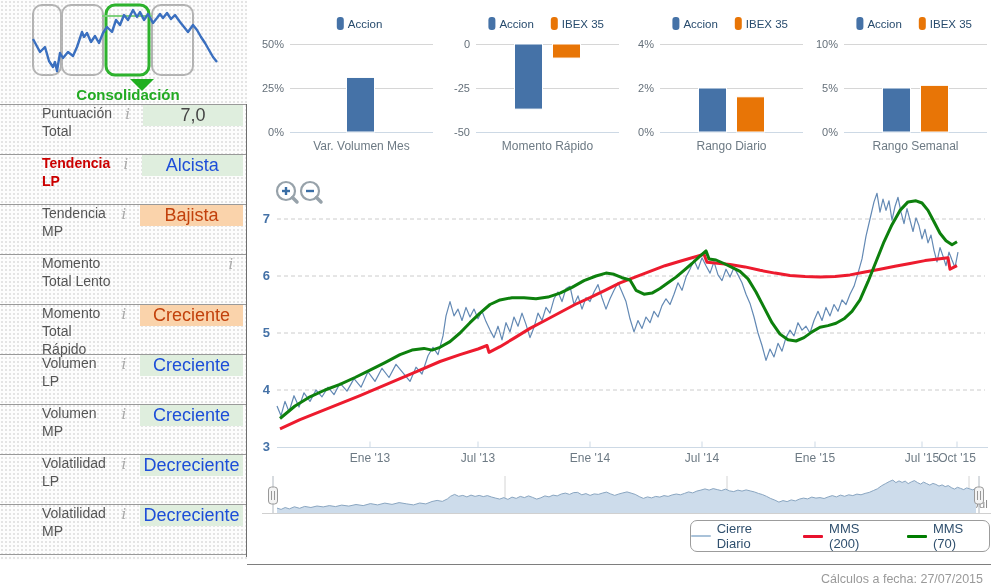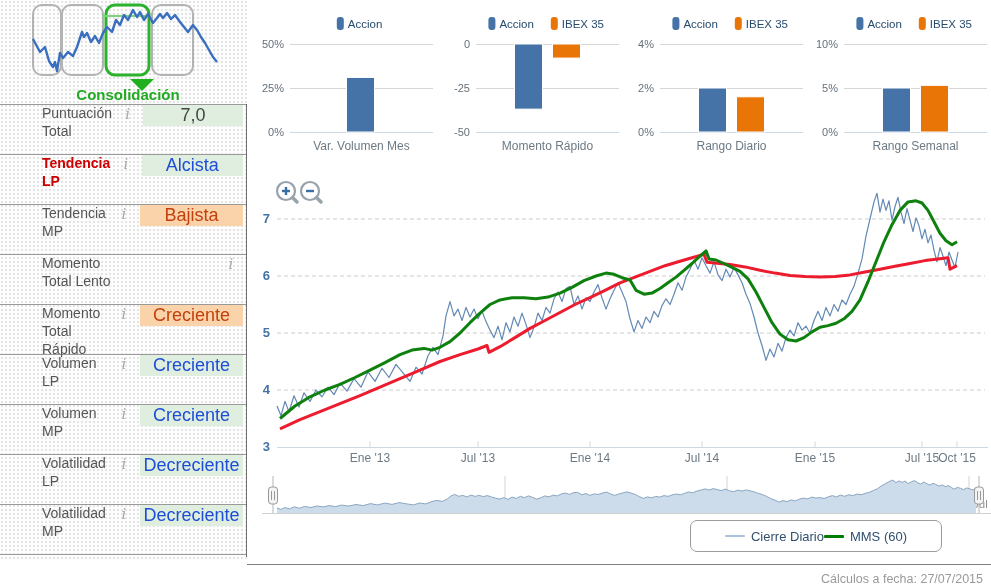--- a/index.html
+++ b/index.html
@@ -25,23 +25,23 @@
     font-size:18px; }
   .val-green  { background:#dfeede; color:#1d4ed8; }
   .val-orange { background:#fad3ab; color:#c2410c; }
   .val-dark   { color:#454545; }
 
   
   .chart-panel { position:absolute; left:247px; top:8px; width:744px; height:584px; background:#fff; }
   .mini-chart { position:absolute; top:2px; }
   #mini0 { left:5px; } #mini1 { left:191px; } #mini2 { left:375px; } #mini3 { left:559px; }
 
-  .legend-box { position:absolute; left:443px; top:512px; width:252px; height:32px;
+  .legend-box { position:absolute; left:443px; top:512px; width:300px; height:32px;
     border:1px solid #9c9c9c; border-radius:7px; background:#fff;
-    display:flex; align-items:center; justify-content:center; 
+    display:flex; align-items:center; gap:15px;
     font-size:13px; color:#30506e; }
   .legend-item { display:flex; align-items:center; gap:6px; cursor:pointer; }
   .legend-sample { display:inline-block; width:20px; border-radius:1px; }
 
   .footer-bar { position:absolute; left:0; top:556px; width:744px; height:28px;
     border-top:1px solid #7e7e7e; background:#fff;
     display:flex; justify-content:flex-end; align-items:center;
     padding-right:8px; font-size:12.5px; color:#9a9a9a; }
 
   svg text { font-family:"Liberation Sans", sans-serif; }
@@ -257,22 +257,26 @@
           <line x1="980.5" y1="483" x2="980.5" y2="492" stroke="#999"></line>
         </g>
       </svg>
 
     <div class="legend-box" id="main-legend">
         <span class="legend-item">
           <span class="legend-sample" style="height: 2px; background: rgb(169, 194, 217);"></span>
           <span>Cierre Diario</span>
         </span>
         <span class="legend-item">
+          <span class="legend-sample" style="height: 3px; background: rgb(232, 17, 45);"></span>
+          <span>MMS (200)</span>
+        </span>
+        <span class="legend-item">
           <span class="legend-sample" style="height: 3px; background: rgb(0, 125, 0);"></span>
-          <span>MMS (60)</span>
+          <span>MMS (70)</span>
         </span>
       </div>
 
     <div class="footer-bar">
       <span>Cálculos a fecha: 27/07/2015</span>
     </div>
   </div>
 
 </div>
 

